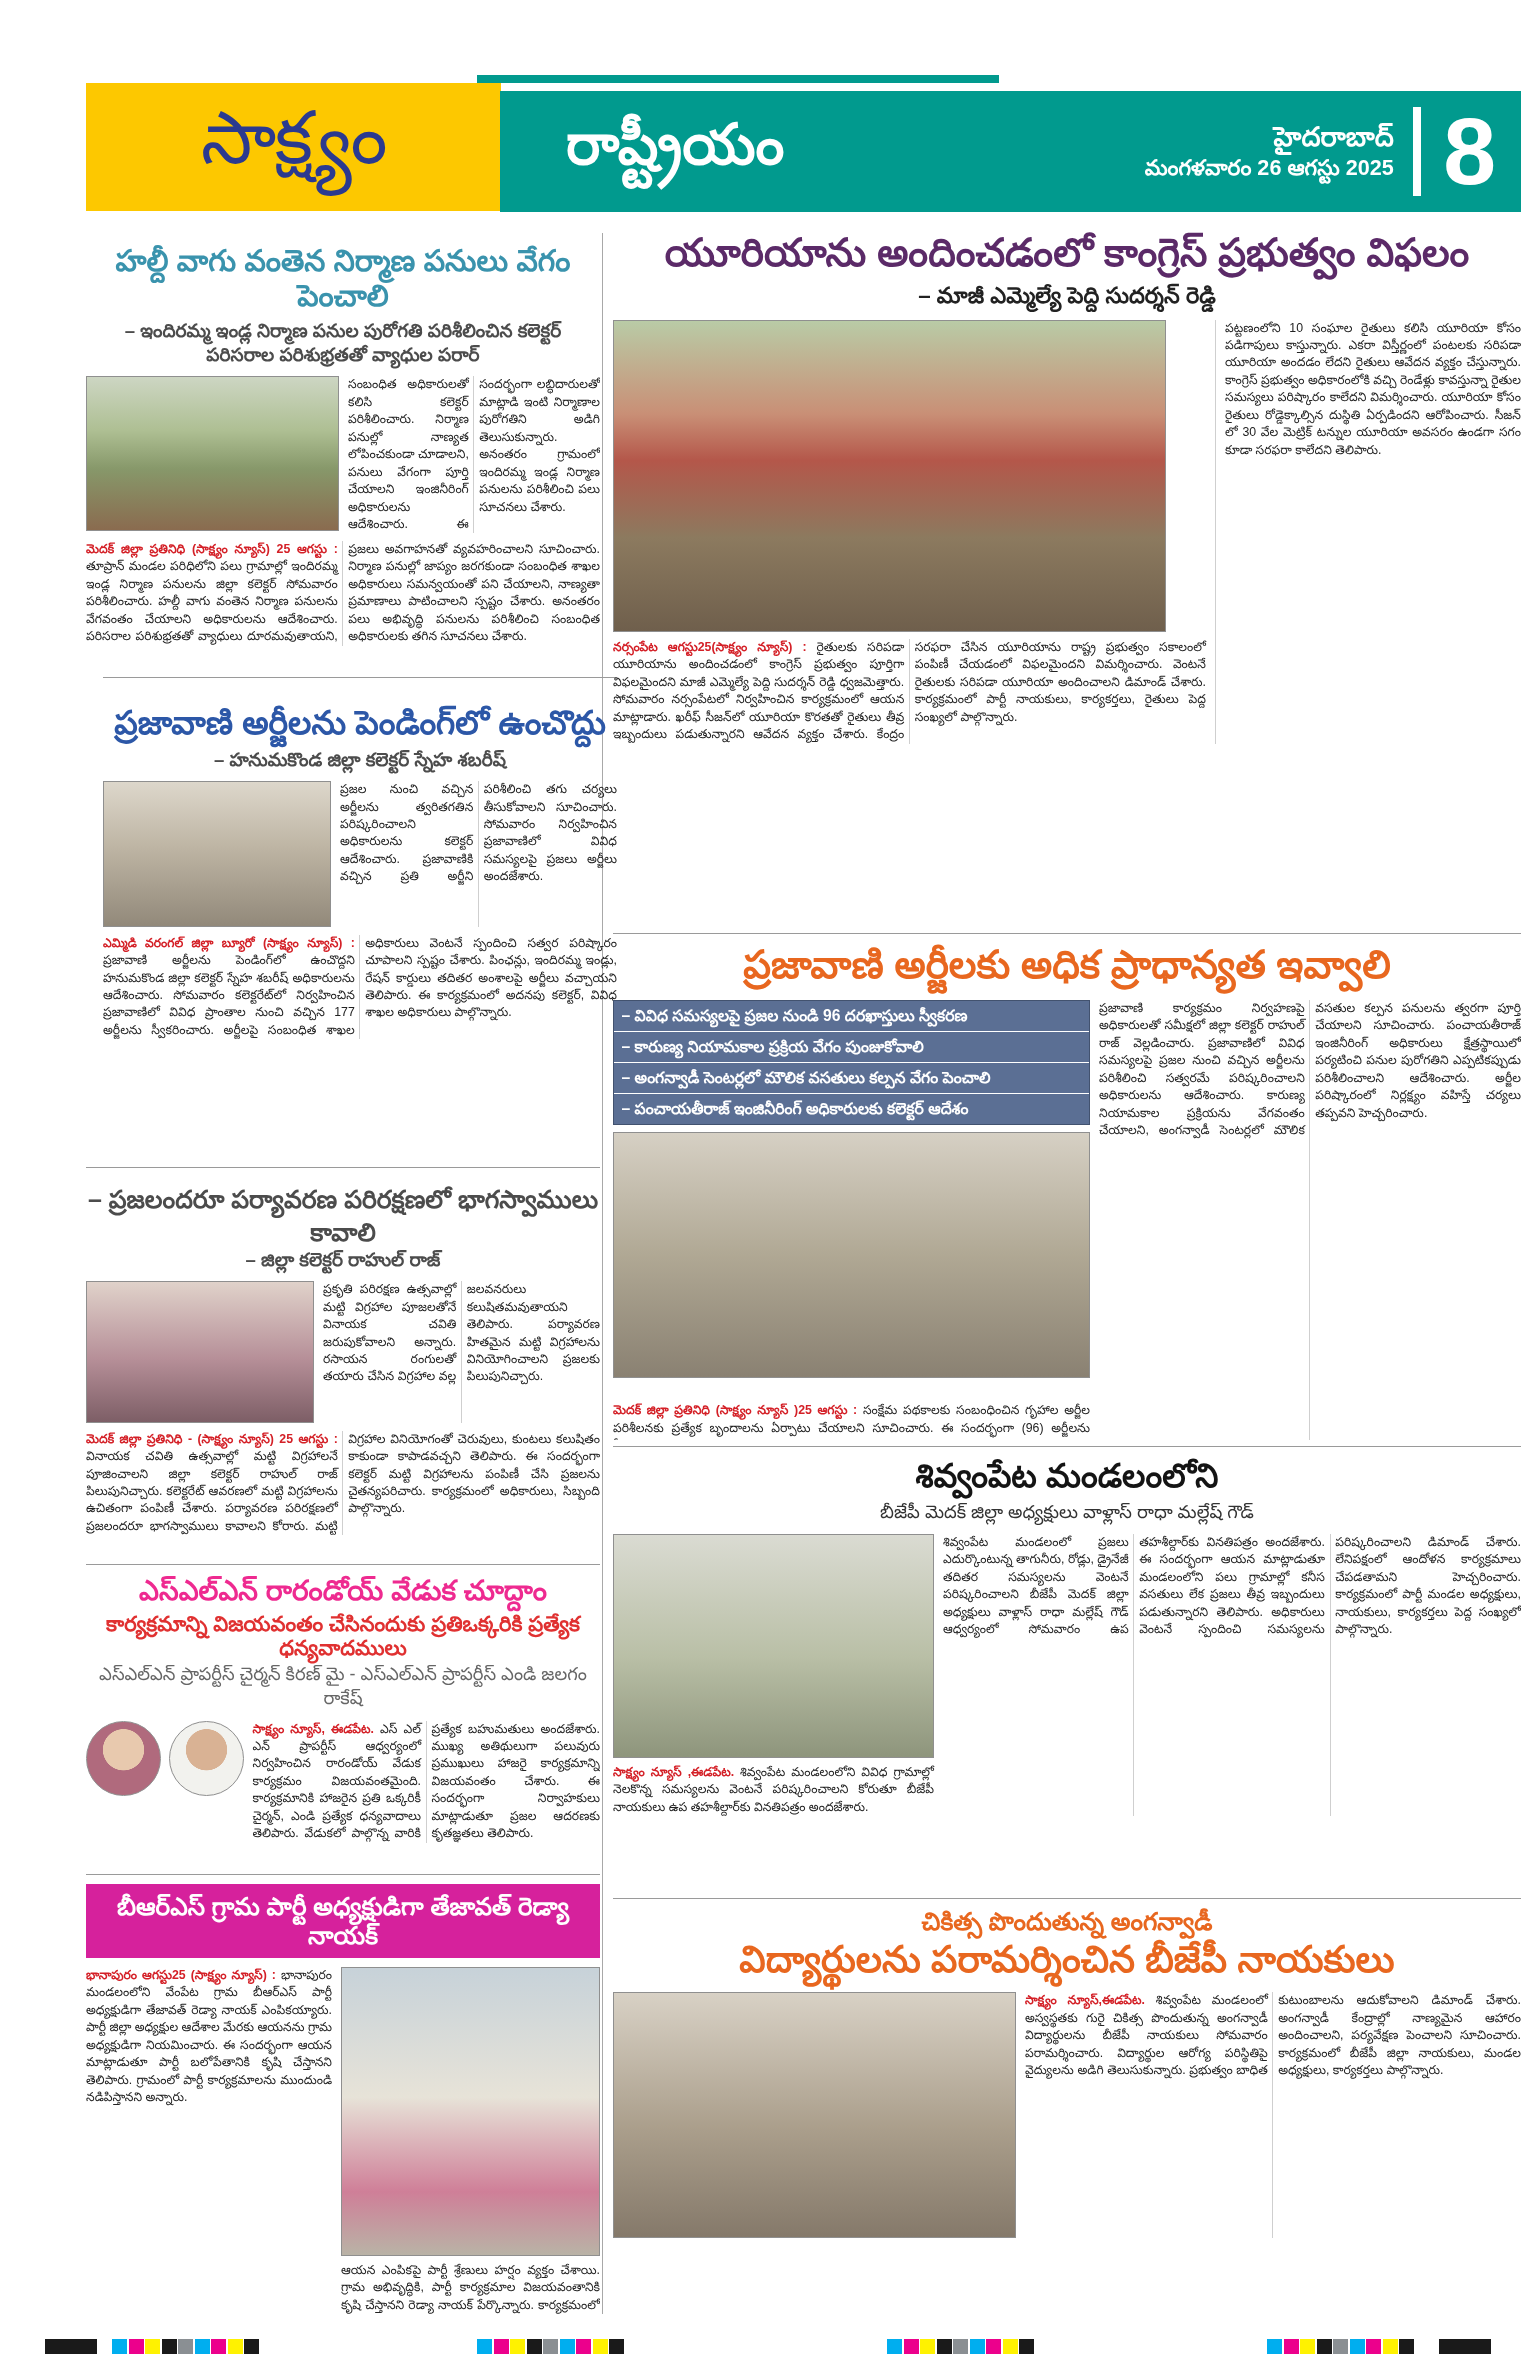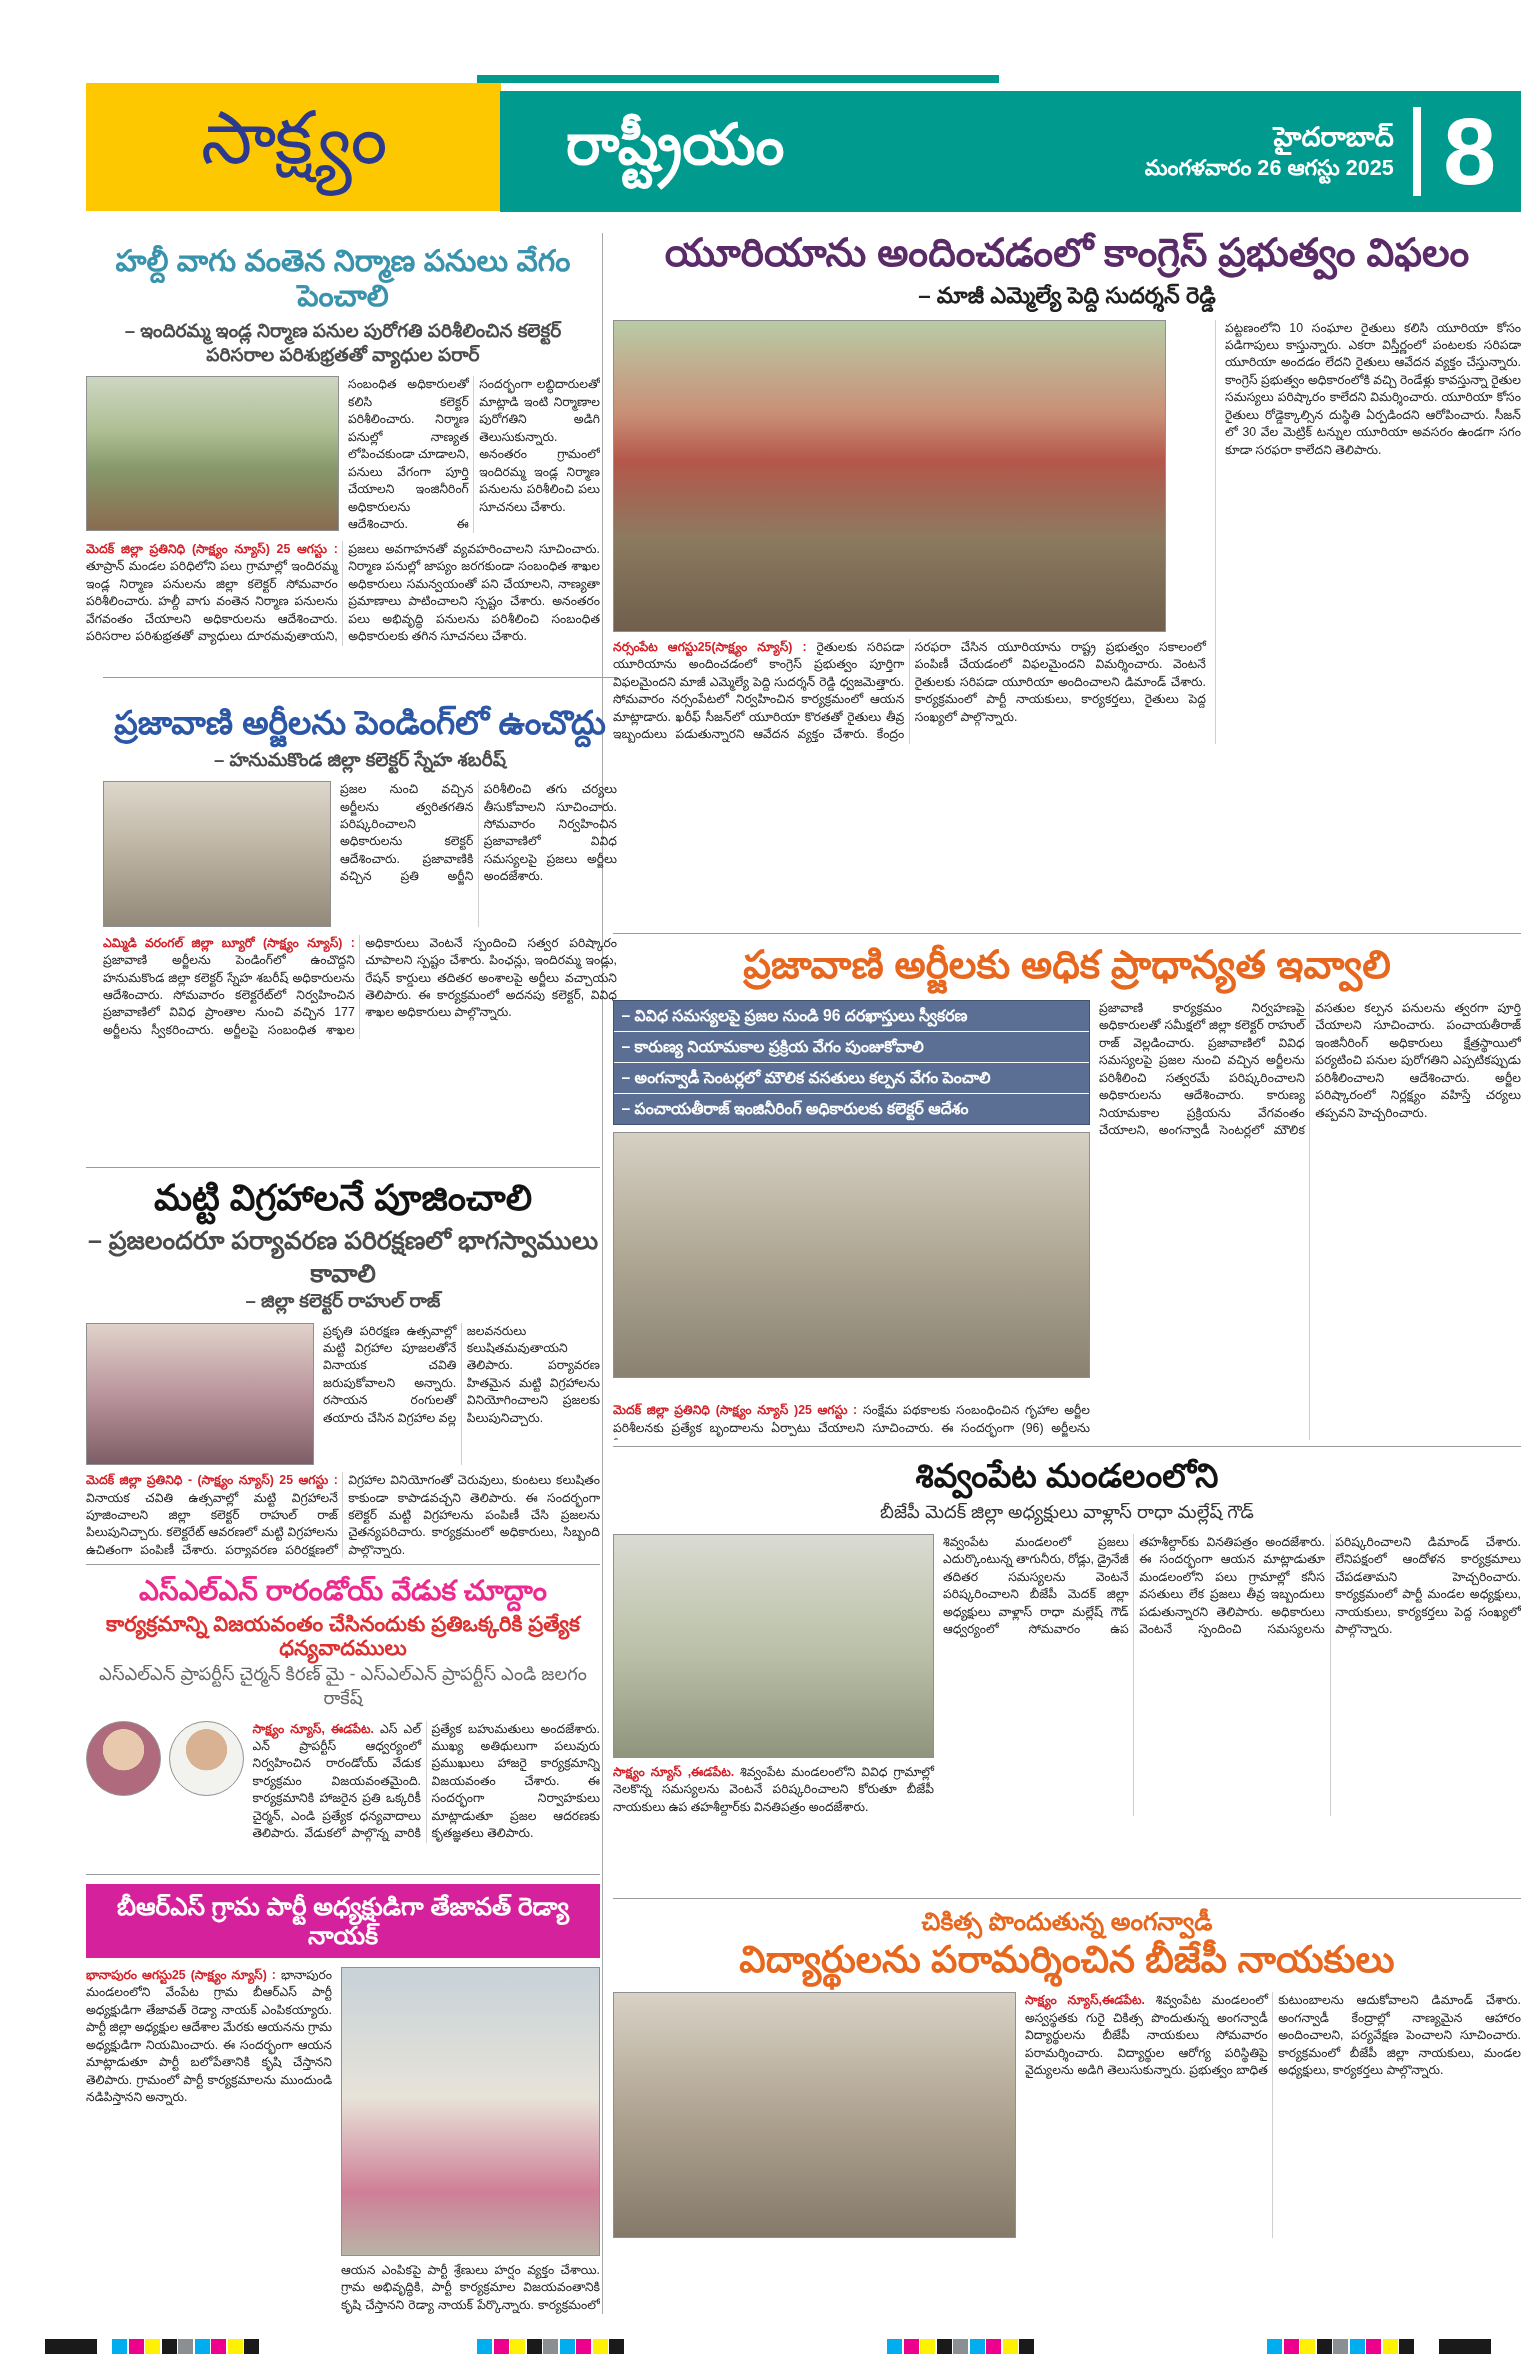--- a/index.html
+++ b/index.html
@@ -117,21 +117,20 @@
       <div class="photo p-office" style="width:228px; height:146px; flex:none;"></div>
       <div class="body cols2" style="flex:1;">ప్రజల నుంచి వచ్చిన అర్జీలను త్వరితగతిన పరిష్కరించాలని అధికారులను కలెక్టర్ ఆదేశించారు. ప్రజావాణికి వచ్చిన ప్రతి అర్జీని పరిశీలించి తగు చర్యలు తీసుకోవాలని సూచించారు. సోమవారం నిర్వహించిన ప్రజావాణిలో వివిధ సమస్యలపై ప్రజలు అర్జీలు అందజేశారు.</div>
     </div>
     <div class="body cols2" style="margin-top:7.5px;">
       <span class="dateline">ఎమ్మిడి వరంగల్ జిల్లా బ్యూరో (సాక్ష్యం న్యూస్) :</span>
       <span>ప్రజావాణి అర్జీలను పెండింగ్‌లో ఉంచొద్దని హనుమకొండ జిల్లా కలెక్టర్ స్నేహ శబరీష్ అధికారులను ఆదేశించారు. సోమవారం కలెక్టరేట్‌లో నిర్వహించిన ప్రజావాణిలో వివిధ ప్రాంతాల నుంచి వచ్చిన 177 అర్జీలను స్వీకరించారు. అర్జీలపై సంబంధిత శాఖల అధికారులు వెంటనే స్పందించి సత్వర పరిష్కారం చూపాలని స్పష్టం చేశారు. పింఛన్లు, ఇందిరమ్మ ఇండ్లు, రేషన్ కార్డులు తదితర అంశాలపై అర్జీలు వచ్చాయని తెలిపారు. ఈ కార్యక్రమంలో అదనపు కలెక్టర్, వివిధ శాఖల అధికారులు పాల్గొన్నారు.</span>
     </div>
   </div>
 
   <div class="art rule-top" style="left:86px; top:1167px; width:514px; height:391px; padding-top:9px;">
-    <div class="hl" style="font-size:36px; color:#141414;">మట్టి విగ్రహాలనే పూజించాలి</div>
     <div class="sub" style="font-size:25px; margin-top:6px;">– ప్రజలందరూ పర్యావరణ పరిరక్షణలో భాగస్వాములు కావాలి</div>
     <div class="sub" style="font-size:18.6px;">– జిల్లా కలెక్టర్ రాహుల్ రాజ్</div>
     <div class="row" style="margin-top:9px;">
       <div class="photo p-women" style="width:228px; height:142px; flex:none;"></div>
       <div class="body cols2" style="flex:1;">ప్రకృతి పరిరక్షణ ఉత్సవాల్లో మట్టి విగ్రహాల పూజలతోనే వినాయక చవితి జరుపుకోవాలని అన్నారు. రసాయన రంగులతో తయారు చేసిన విగ్రహాల వల్ల జలవనరులు కలుషితమవుతాయని తెలిపారు. పర్యావరణ హితమైన మట్టి విగ్రహాలను వినియోగించాలని ప్రజలకు పిలుపునిచ్చారు.</div>
     </div>
     <div class="body cols2" style="margin-top:7.5px;">
       <span class="dateline">మెదక్ జిల్లా ప్రతినిధి - (సాక్ష్యం న్యూస్) 25 ఆగస్టు :</span>
       <span>వినాయక చవితి ఉత్సవాల్లో మట్టి విగ్రహాలనే పూజించాలని జిల్లా కలెక్టర్ రాహుల్ రాజ్ పిలుపునిచ్చారు. కలెక్టరేట్ ఆవరణలో మట్టి విగ్రహాలను ఉచితంగా పంపిణీ చేశారు. పర్యావరణ పరిరక్షణలో ప్రజలందరూ భాగస్వాములు కావాలని కోరారు. మట్టి విగ్రహాల వినియోగంతో చెరువులు, కుంటలు కలుషితం కాకుండా కాపాడవచ్చని తెలిపారు. ఈ సందర్భంగా కలెక్టర్ మట్టి విగ్రహాలను పంపిణీ చేసి ప్రజలను చైతన్యపరిచారు. కార్యక్రమంలో అధికారులు, సిబ్బంది పాల్గొన్నారు.</span>
     </div>

